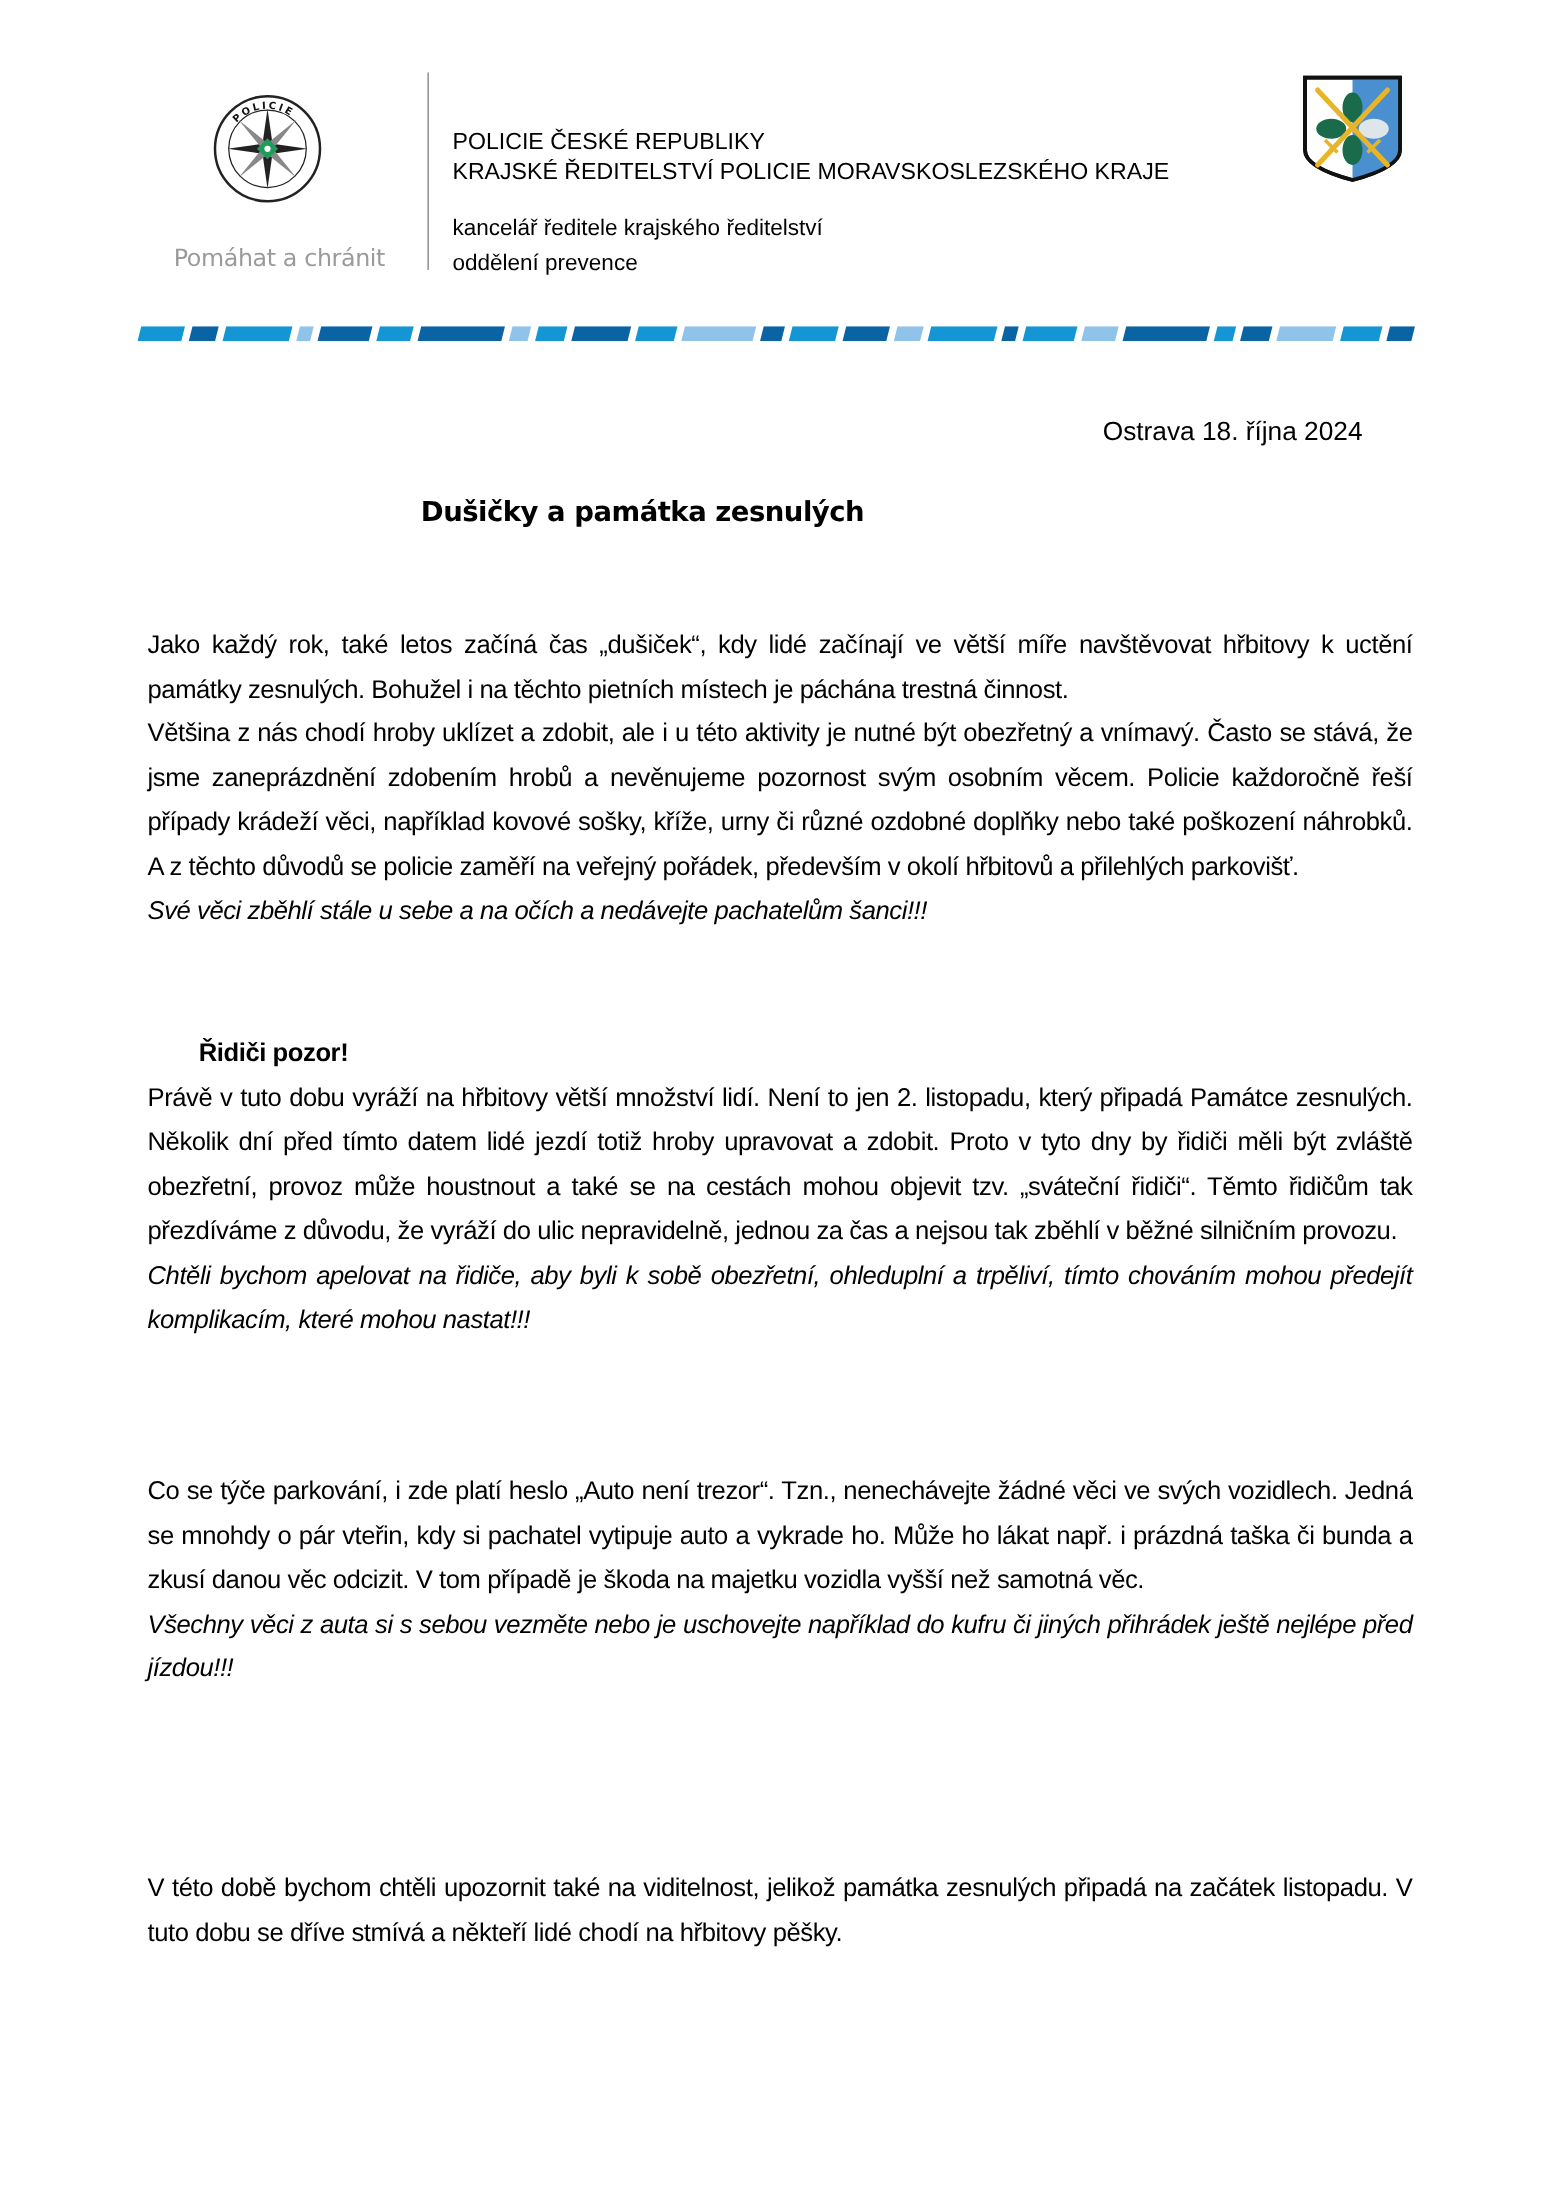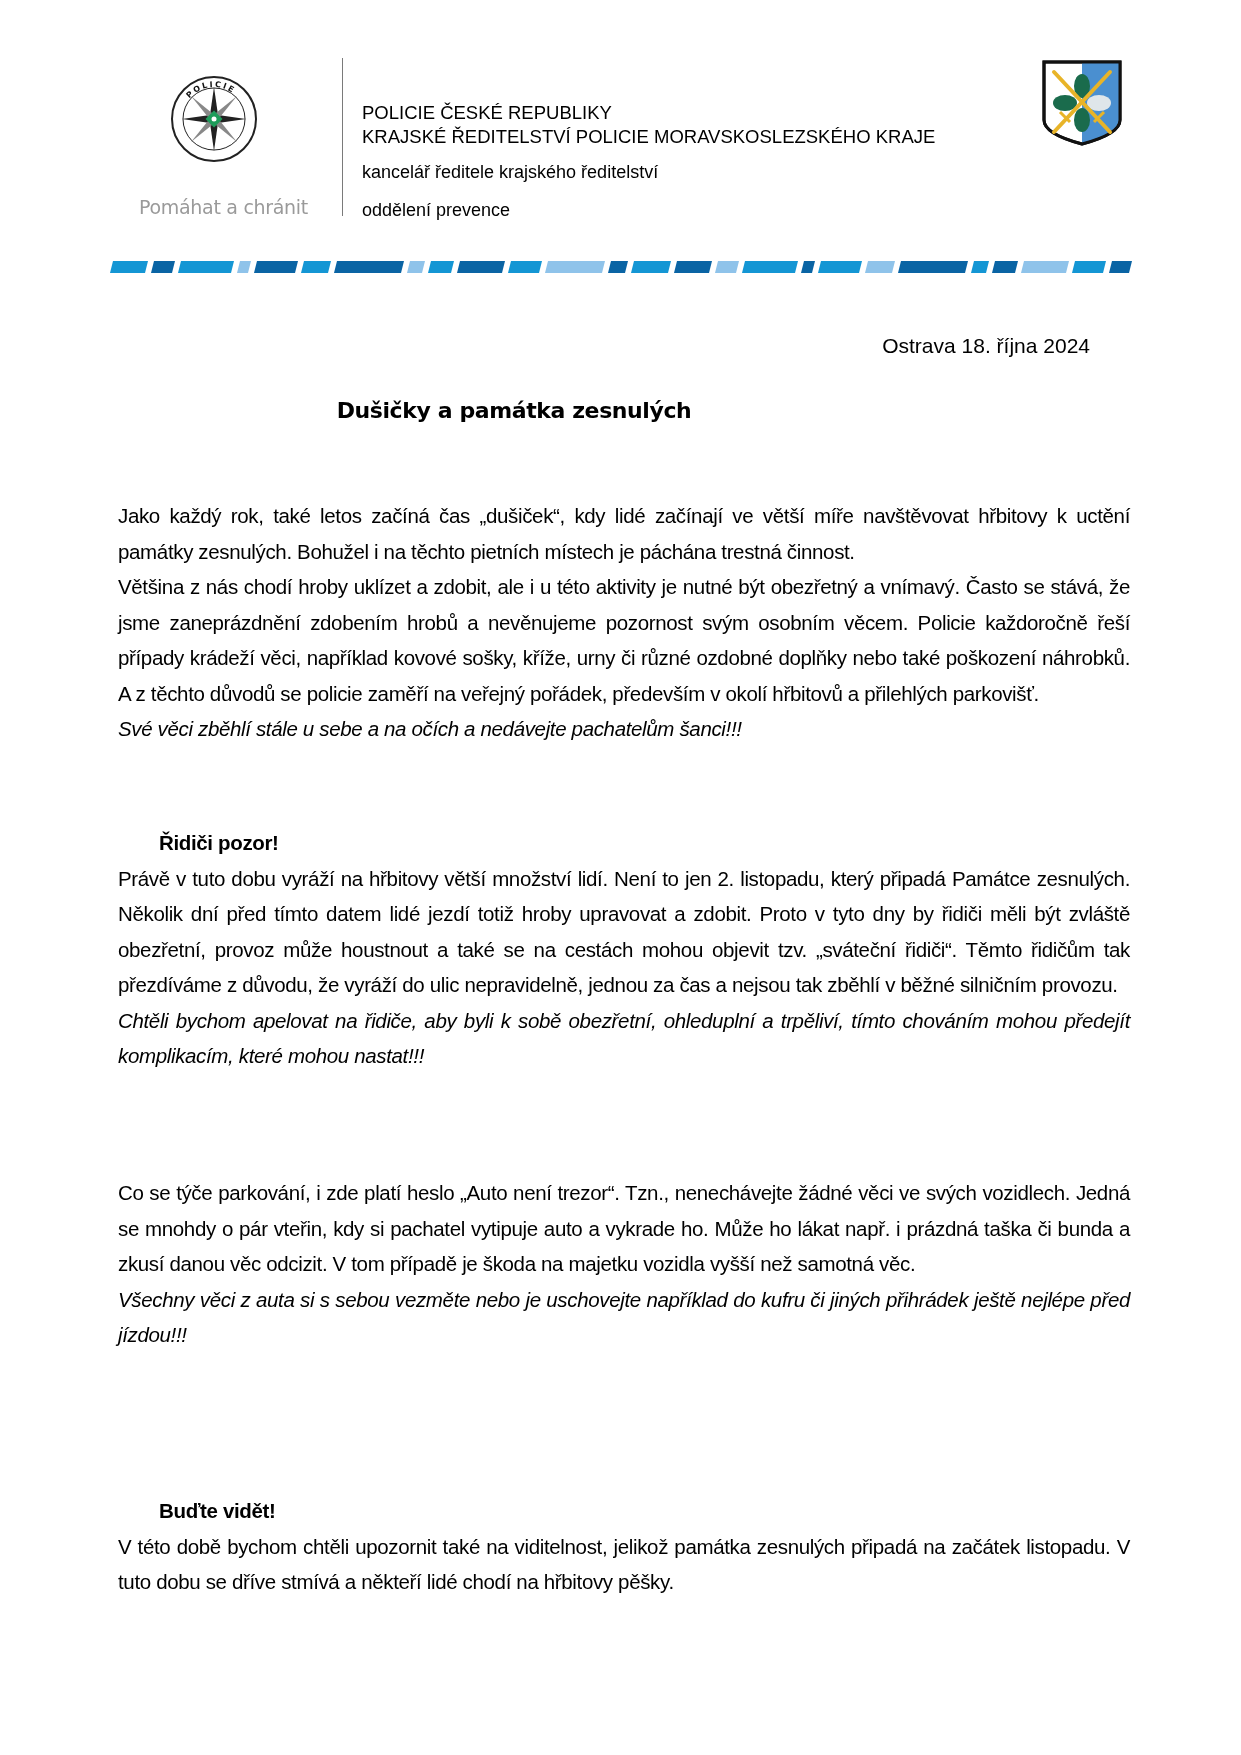--- a/index.html
+++ b/index.html
@@ -8,21 +8,21 @@
   .abs { position: absolute; }
 
   
   .police-logo { left: 170px; top: 75px; width: 88px; height: 88px; }
   .tagline { left: 118px; top: 196px; width: 190px; text-align: right;
              font-family: "DejaVu Sans", sans-serif; font-size: 19px; color: #9a9a9a; letter-spacing: -0.3px; }
   .vdivider { left: 342px; top: 58px; width: 1px; height: 158px; background: #7a7a7a; }
   .org { left: 362px; font-family: "Liberation Sans", sans-serif; font-size: 18.5px; line-height: 24px; color: #000; white-space: nowrap; }
   .org.l1 { top: 101px; }
   .org.l2 { top: 125px; }
-  .org.l3 { top: 160px; font-size: 18px; }
+  .org.l3 { top: 170px; font-size: 18px; }
   .org.l4 { top: 198px; font-size: 18px; }
   .coat { left: 1040px; top: 58px; width: 84px; height: 90px; }
   .stripe { left: 110px; top: 258px; width: 1022px; height: 12px; }
 
   
   .date { right: 151px; top: 334px; font-family: "Liberation Sans", sans-serif; font-size: 21px; text-align: center; }
   .doc-title { left: 0; width: 1028px; top: 398px; text-align: center;
                font-family: "DejaVu Sans", sans-serif; font-weight: bold; font-size: 22px; letter-spacing: -0.4px; }
   .text-block { left: 118px; width: 1012px; font-family: "Liberation Sans Narrow", "Liberation Sans", sans-serif;
                 font-size: 20.5px; line-height: 35.5px; text-align: justify; letter-spacing: -0.35px; }
@@ -136,15 +136,14 @@
   <p>Právě v tuto dobu vyráží na hřbitovy větší množství lidí. Není to jen 2. listopadu, který připadá Památce zesnulých. Několik dní před tímto datem lidé jezdí totiž hroby upravovat a zdobit. Proto v tyto dny by řidiči měli být zvláště obezřetní, provoz může houstnout a také se na cestách mohou objevit tzv. „sváteční řidiči“. Těmto řidičům tak přezdíváme z důvodu, že vyráží do ulic nepravidelně, jednou za čas a nejsou tak zběhlí v běžné silničním provozu.</p>
   <p class="it">Chtěli bychom apelovat na řidiče, aby byli k sobě obezřetní, ohleduplní a trpěliví, tímto chováním mohou předejít komplikacím, které mohou nastat!!!</p>
 </div>
 
 <div class="abs text-block sec3">
   <p>Co se týče parkování, i zde platí heslo „Auto není trezor“. Tzn., nenechávejte žádné věci ve svých vozidlech. Jedná se mnohdy o pár vteřin, kdy si pachatel vytipuje auto a vykrade ho. Může ho lákat např. i prázdná taška či bunda a zkusí danou věc odcizit. V tom případě je škoda na majetku vozidla vyšší než samotná věc.</p>
   <p class="it">Všechny věci z auta si s sebou vezměte nebo je uschovejte například do kufru či jiných přihrádek ještě nejlépe před jízdou!!!</p>
 </div>
 
 <div class="abs text-block sec4">
-  <p class="bd">Buďte vidět!</p>
   <p>V této době bychom chtěli upozornit také na viditelnost, jelikož památka zesnulých připadá na začátek listopadu. V tuto dobu se dříve stmívá a někteří lidé chodí na hřbitovy pěšky.</p>
 </div>
 
 </body></html>

